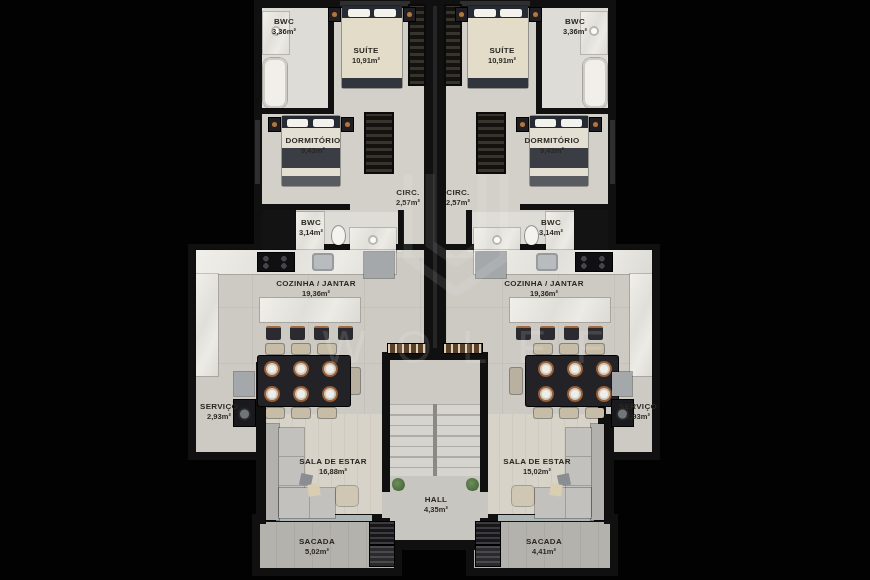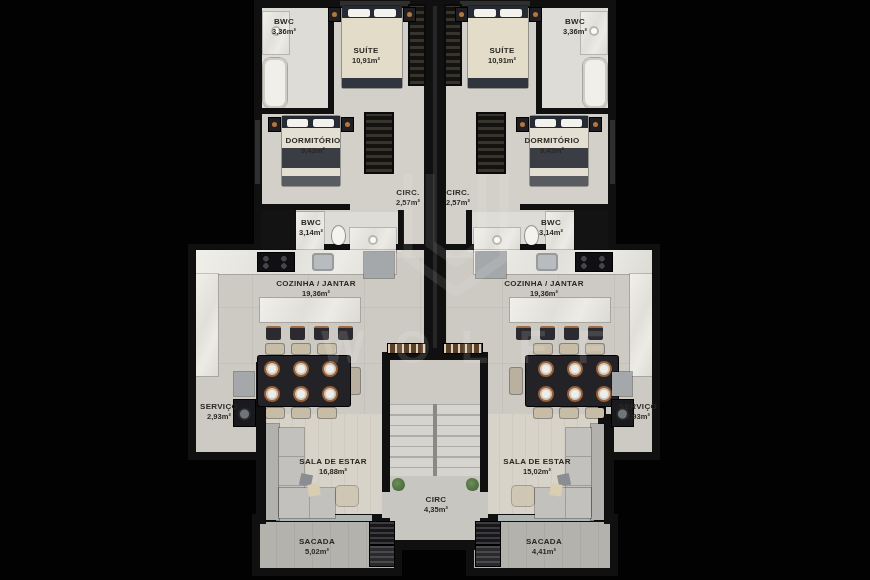--- a/index.html
+++ b/index.html
@@ -58,21 +58,21 @@
   .tub{position:absolute;background:#f1efe9;border-radius:8px;box-shadow:inset 0 0 0 2px #cfccc4,0 0 0 1px rgba(0,0,0,.25);z-index:21;}
   .basin{position:absolute;width:10px;height:10px;border-radius:50%;background:#fbfaf7;
        box-shadow:inset 0 0 0 2px #b9b6ae;z-index:22;}
   .cook{position:absolute;background:#101013;z-index:21;box-shadow:0 0 0 1px #000;
        background-image:radial-gradient(circle at 22% 32%,#44444a 2.5px,transparent 3px),
                         radial-gradient(circle at 72% 32%,#44444a 2.5px,transparent 3px),
                         radial-gradient(circle at 22% 72%,#44444a 2.5px,transparent 3px),
                         radial-gradient(circle at 72% 72%,#44444a 2.5px,transparent 3px);}
   .sink{position:absolute;background:#b9bcbe;border-radius:4px;box-shadow:inset 0 0 0 2px #989b9d;z-index:21;}
   .win{position:absolute;background:#2f2f2f;z-index:12;}
-  .wm-word{position:absolute;color:rgba(255,255,255,.13);font-weight:bold;z-index:50;
+  .wm-word{position:absolute;color:rgba(255,255,255,.13);font-weight:normal;z-index:50;
        transform:translateX(-50%);white-space:nowrap;}
   .wm-logo{position:absolute;z-index:50;opacity:.09;}
 </style>
 </head>
 <body>
 
 <div id="canvas">
 
   <div class="f2" style="left:262px;top:8px;width:162px;height:108px"></div>
   <div class="fb" style="left:262px;top:8px;width:66px;height:102px"></div>
@@ -339,21 +339,21 @@
   <div class="lbl" style="left:537px;top:467px">
     <div class="nm">SALA DE ESTAR</div>
       <div class="ar">15,02m²</div>
     </div>
   <div class="lbl" style="left:544px;top:547px">
     <div class="nm">SACADA</div>
       <div class="ar">4,41m²</div>
     </div>
 
   <div class="lbl" style="left:436px;top:505px">
-    <div class="nm">CIRC</div>
+    <div class="nm">HALL</div>
       <div class="ar">4,35m²</div>
     </div>
 
   <svg class="wm-logo" style="left:400px;top:170px" width="112" height="128" viewBox="0 0 112 128">
     <path d="M8 4 V88 L56 122 L104 88 V4" fill="none" stroke="#ffffff" stroke-width="9"></path>
     <path d="M30 4 V74 L56 92 L82 74 V4" fill="none" stroke="#ffffff" stroke-width="9"></path>
   </svg>
   <div class="wm-word" style="left:478px;top:320px;font-size:46px;letter-spacing:30px">WOLFF</div>
 
 </div>

